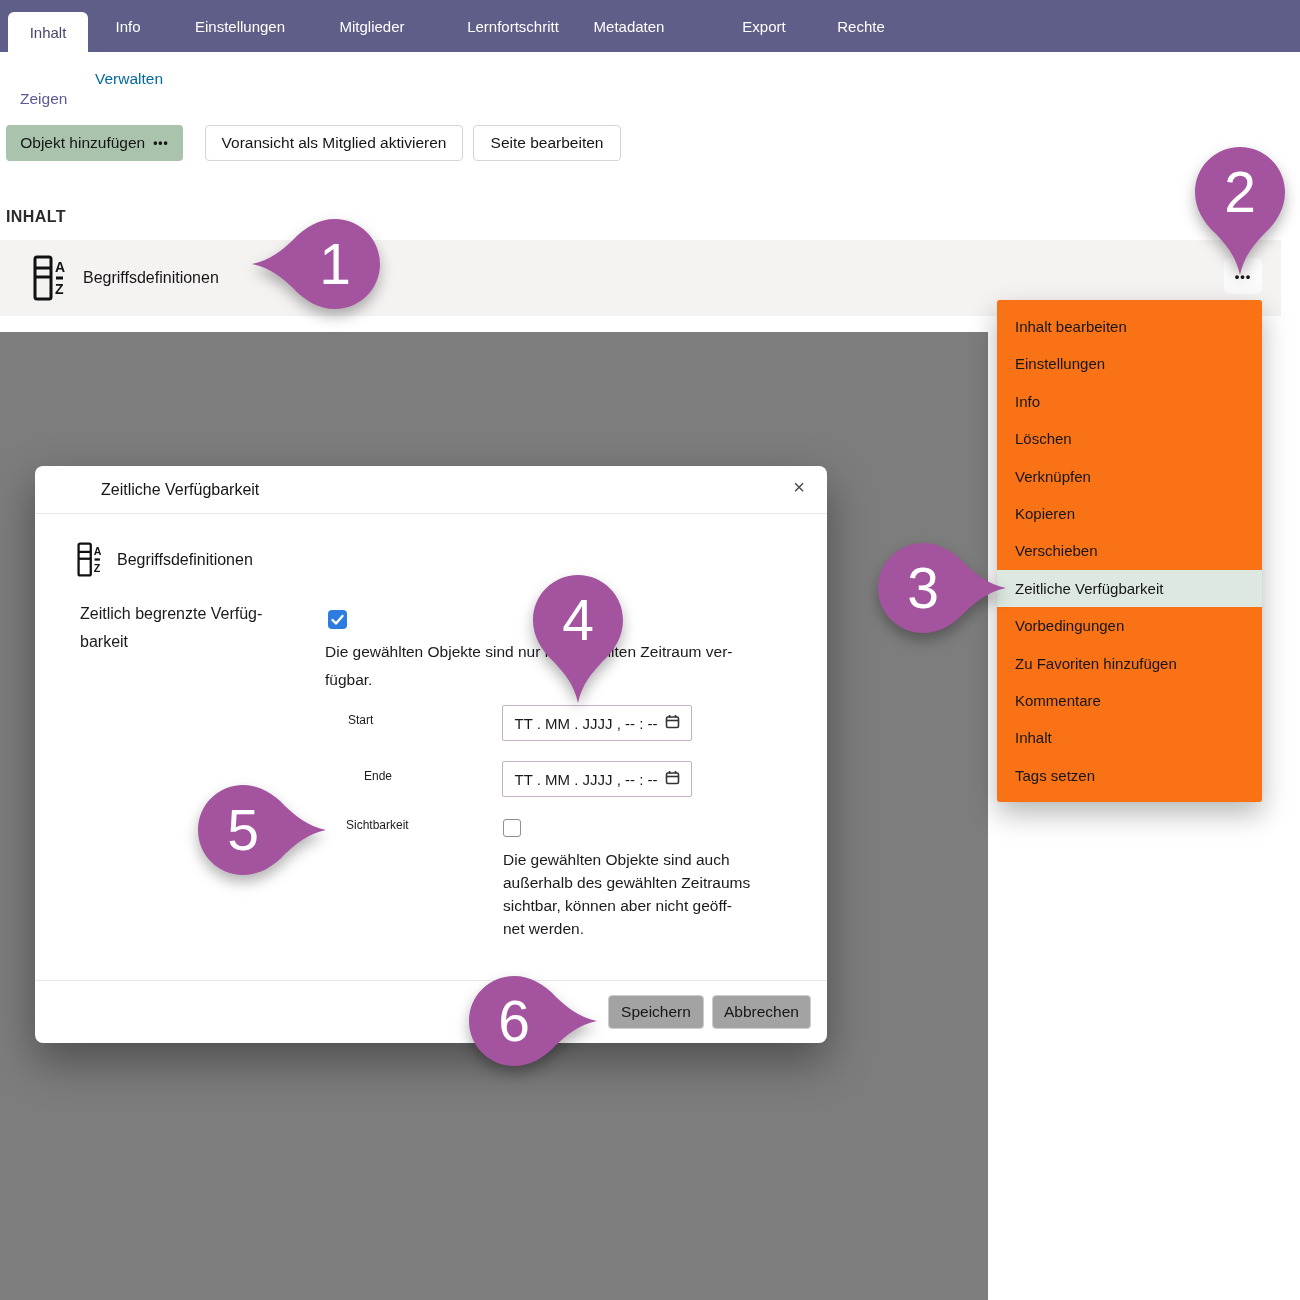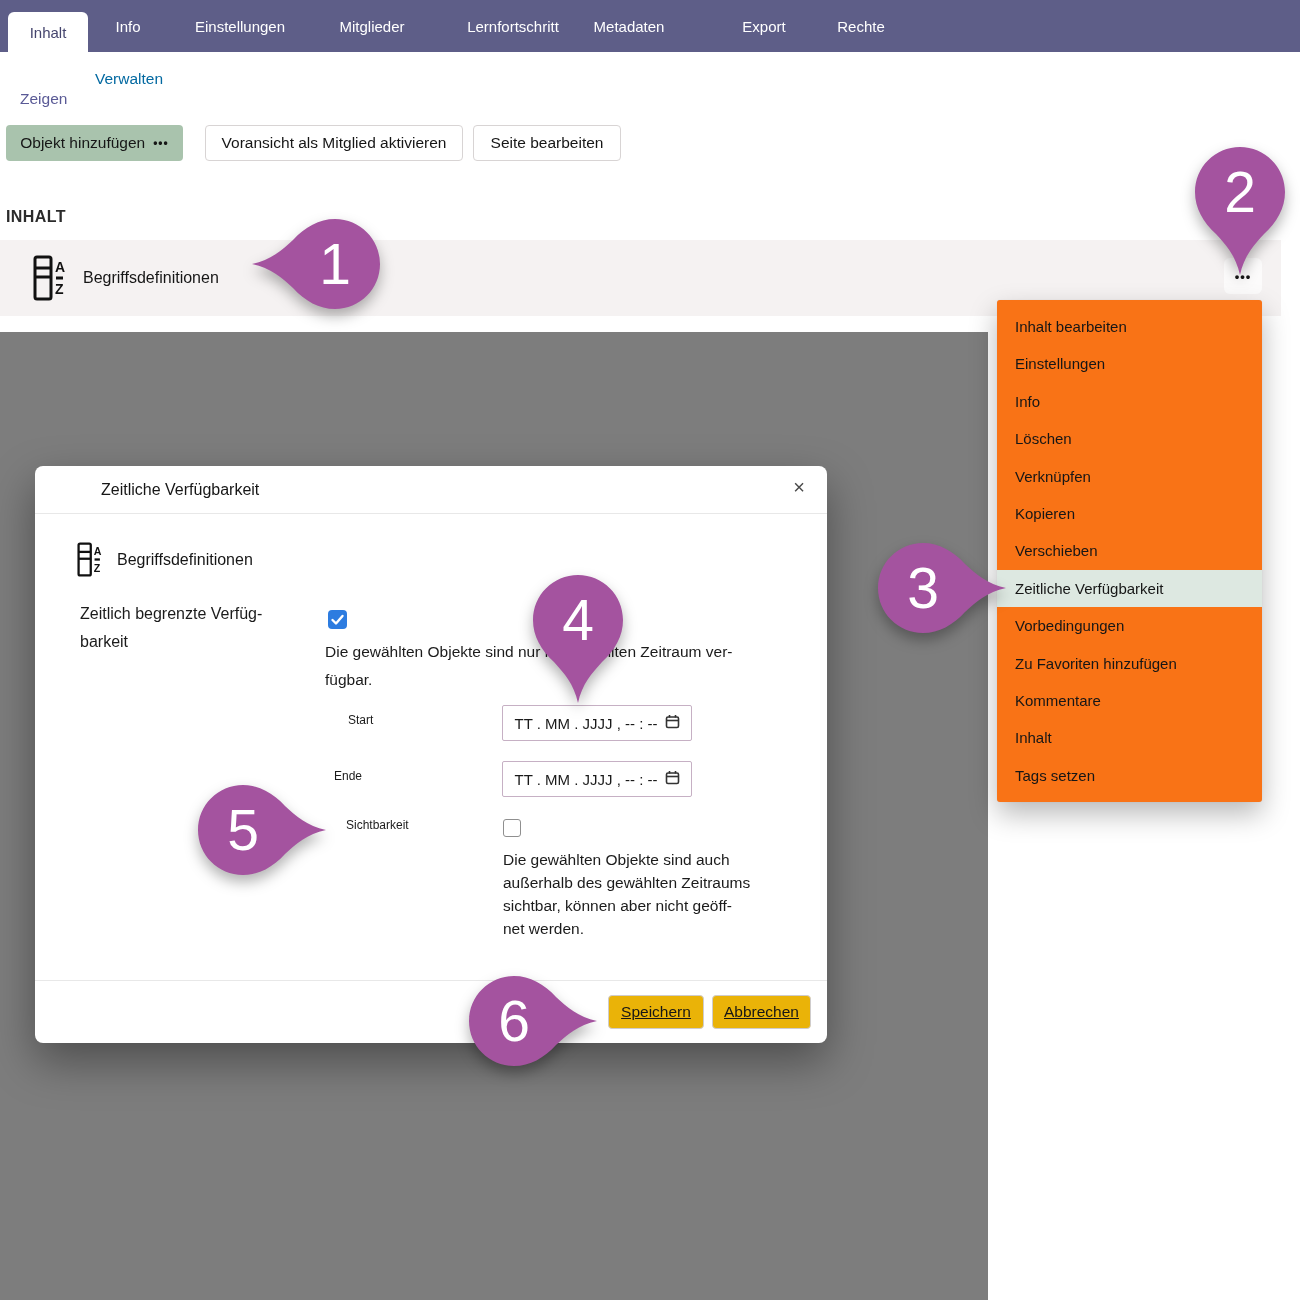--- a/index.html
+++ b/index.html
@@ -54,31 +54,31 @@
   .modal-close{position:absolute;right:22px;top:11px;font-size:20px;color:#4a4a4a;cursor:pointer;line-height:20px;}
   .modal-hr{position:absolute;left:0;right:0;height:1px;background:#e8e8e8;}
   .hr-top{top:47px;} .hr-bottom{top:514px;}
   .obj-row-icon{position:absolute;left:42px;top:76px;}
   .obj-row-label{position:absolute;left:82px;top:85px;font-size:16px;}
   .lbl-limited{position:absolute;left:45px;top:134px;font-size:16px;line-height:28px;color:#1b1b1b;}
   .cb{box-sizing:border-box;}
   .cb-checked{position:absolute;left:293px;top:144px;width:19px;height:19px;background:#2d7ce0;border-radius:4px;cursor:pointer;}
   .help1{position:absolute;left:290px;top:172px;font-size:15.5px;line-height:28px;color:#1b1b1b;}
   .fld-label{position:absolute;font-size:12px;color:#1b1b1b;}
-  .lbl-start{left:313px;top:247px;} .lbl-ende{left:299px;top:303px;}
+  .lbl-start{left:313px;top:247px;} .lbl-ende{left:329px;top:303px;}
   .date-field{position:absolute;left:467px;width:190px;height:36px;border:1px solid #c6b0c4;border-radius:2px;
               background:#fff;display:flex;align-items:center;justify-content:center;gap:7px;
               font-size:15px;color:#1a1a1a;cursor:text;box-sizing:border-box;}
   .fld-start{top:239px;} .fld-ende{top:295px;}
   .lbl-sicht{left:311px;top:352px;}
   .cb-unchecked{position:absolute;left:468px;top:353px;width:18px;height:18px;border:1.5px solid #8f8f8f;
                 border-radius:3px;background:#fff;cursor:pointer;}
   .help2{position:absolute;left:468px;top:382px;font-size:15.5px;line-height:23px;color:#1b1b1b;}
-  .modal-btn{position:absolute;top:529px;height:34px;background:#eab308;border:1px solid #cfcccc;border-radius:4px;
-             display:flex;align-items:center;justify-content:center;font-size:15.5px;color:#161616;cursor:pointer;box-sizing:border-box;text-decoration:underline;}
+  .modal-btn{position:absolute;top:529px;height:34px;background:#a3a3a3;border:1px solid #cfcccc;border-radius:4px;
+             display:flex;align-items:center;justify-content:center;font-size:15.5px;color:#161616;cursor:pointer;box-sizing:border-box;}
   .btn-save{left:573px;width:96px;} .btn-cancel{left:677px;width:99px;}
 
   
   .pin{position:absolute;width:100px;height:134px;z-index:30;filter:drop-shadow(0 7px 7px rgba(0,0,0,.30));}
   .pin svg{position:absolute;left:0;top:0;transform-origin:50px 50px;}
   .pin .pin-num{position:absolute;left:0;top:0;width:100px;height:100px;display:flex;align-items:center;
                 justify-content:center;color:#fff;font-size:57px;font-weight:400;}
   .rot-left svg{transform:rotate(90deg);}
   .rot-right svg{transform:rotate(-90deg);}
 </style>

